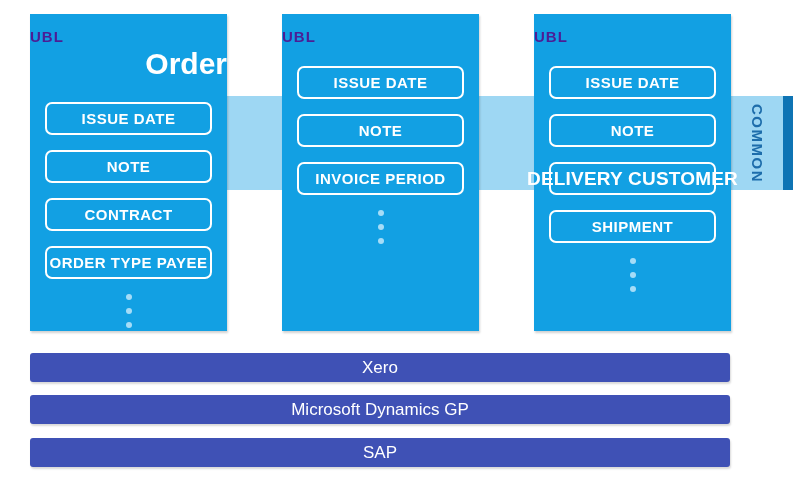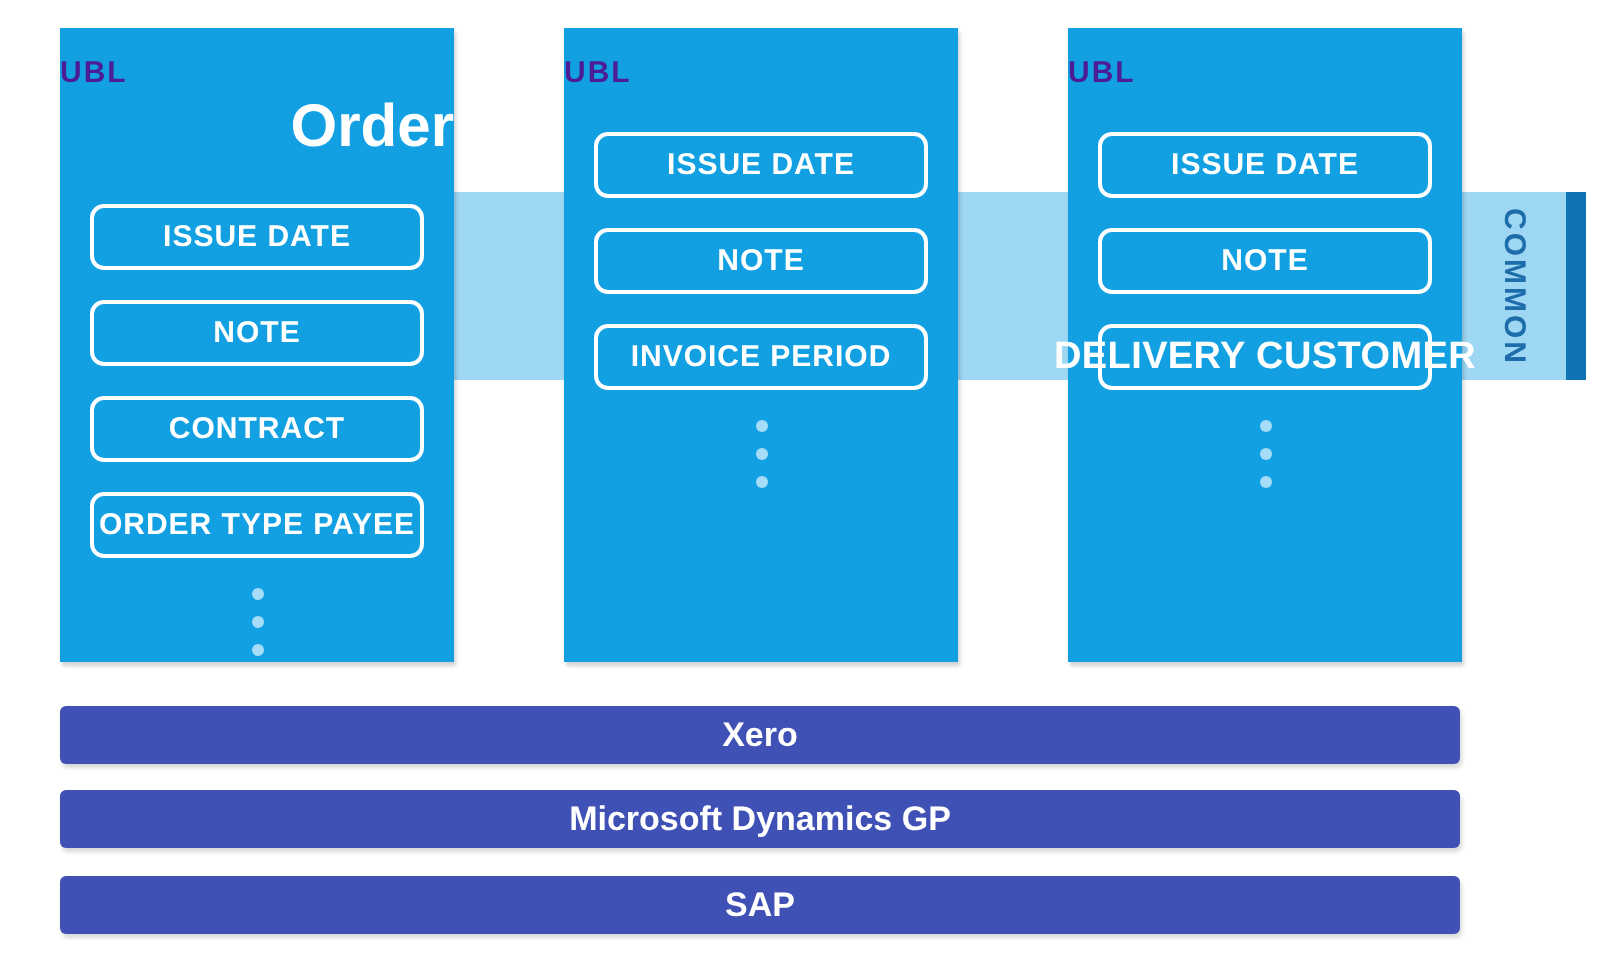--- a/index.html
+++ b/index.html
@@ -118,21 +118,21 @@
     position: absolute;
     left: 30px;
     width: 700px;
     height: 29px;
     background: #3f51b5;
     border-radius: 3px;
     display: flex;
     align-items: center;
     justify-content: center;
     color: #ffffff;
-    font-weight: bold;
+    font-weight: normal;
     font-size: 17px;
     box-shadow: 1px 2px 2px rgba(0,0,0,0.15);
   }
   .bar.b0 { top: 353px; }
   .bar.b1 { top: 395px; }
   .bar.b2 { top: 438px; }
 </style>
 </head>
 <body>
 
@@ -171,20 +171,21 @@
       <span class="dot"></span>
     </div>
   </section>
 
   <section class="card c2">
     <div class="kicker">UBL</div>
     <div class="fields">
       <div class="field">ISSUE DATE</div>
       <div class="field">NOTE</div>
       <div class="field small">DELIVERY CUSTOMER</div>
+      <div class="field">SHIPMENT</div>
     </div>
     <div class="dots">
       <span class="dot"></span>
       <span class="dot"></span>
       <span class="dot"></span>
     </div>
   </section>
 
   <div class="bar b0">Xero</div>
   <div class="bar b1">Microsoft Dynamics GP</div>

